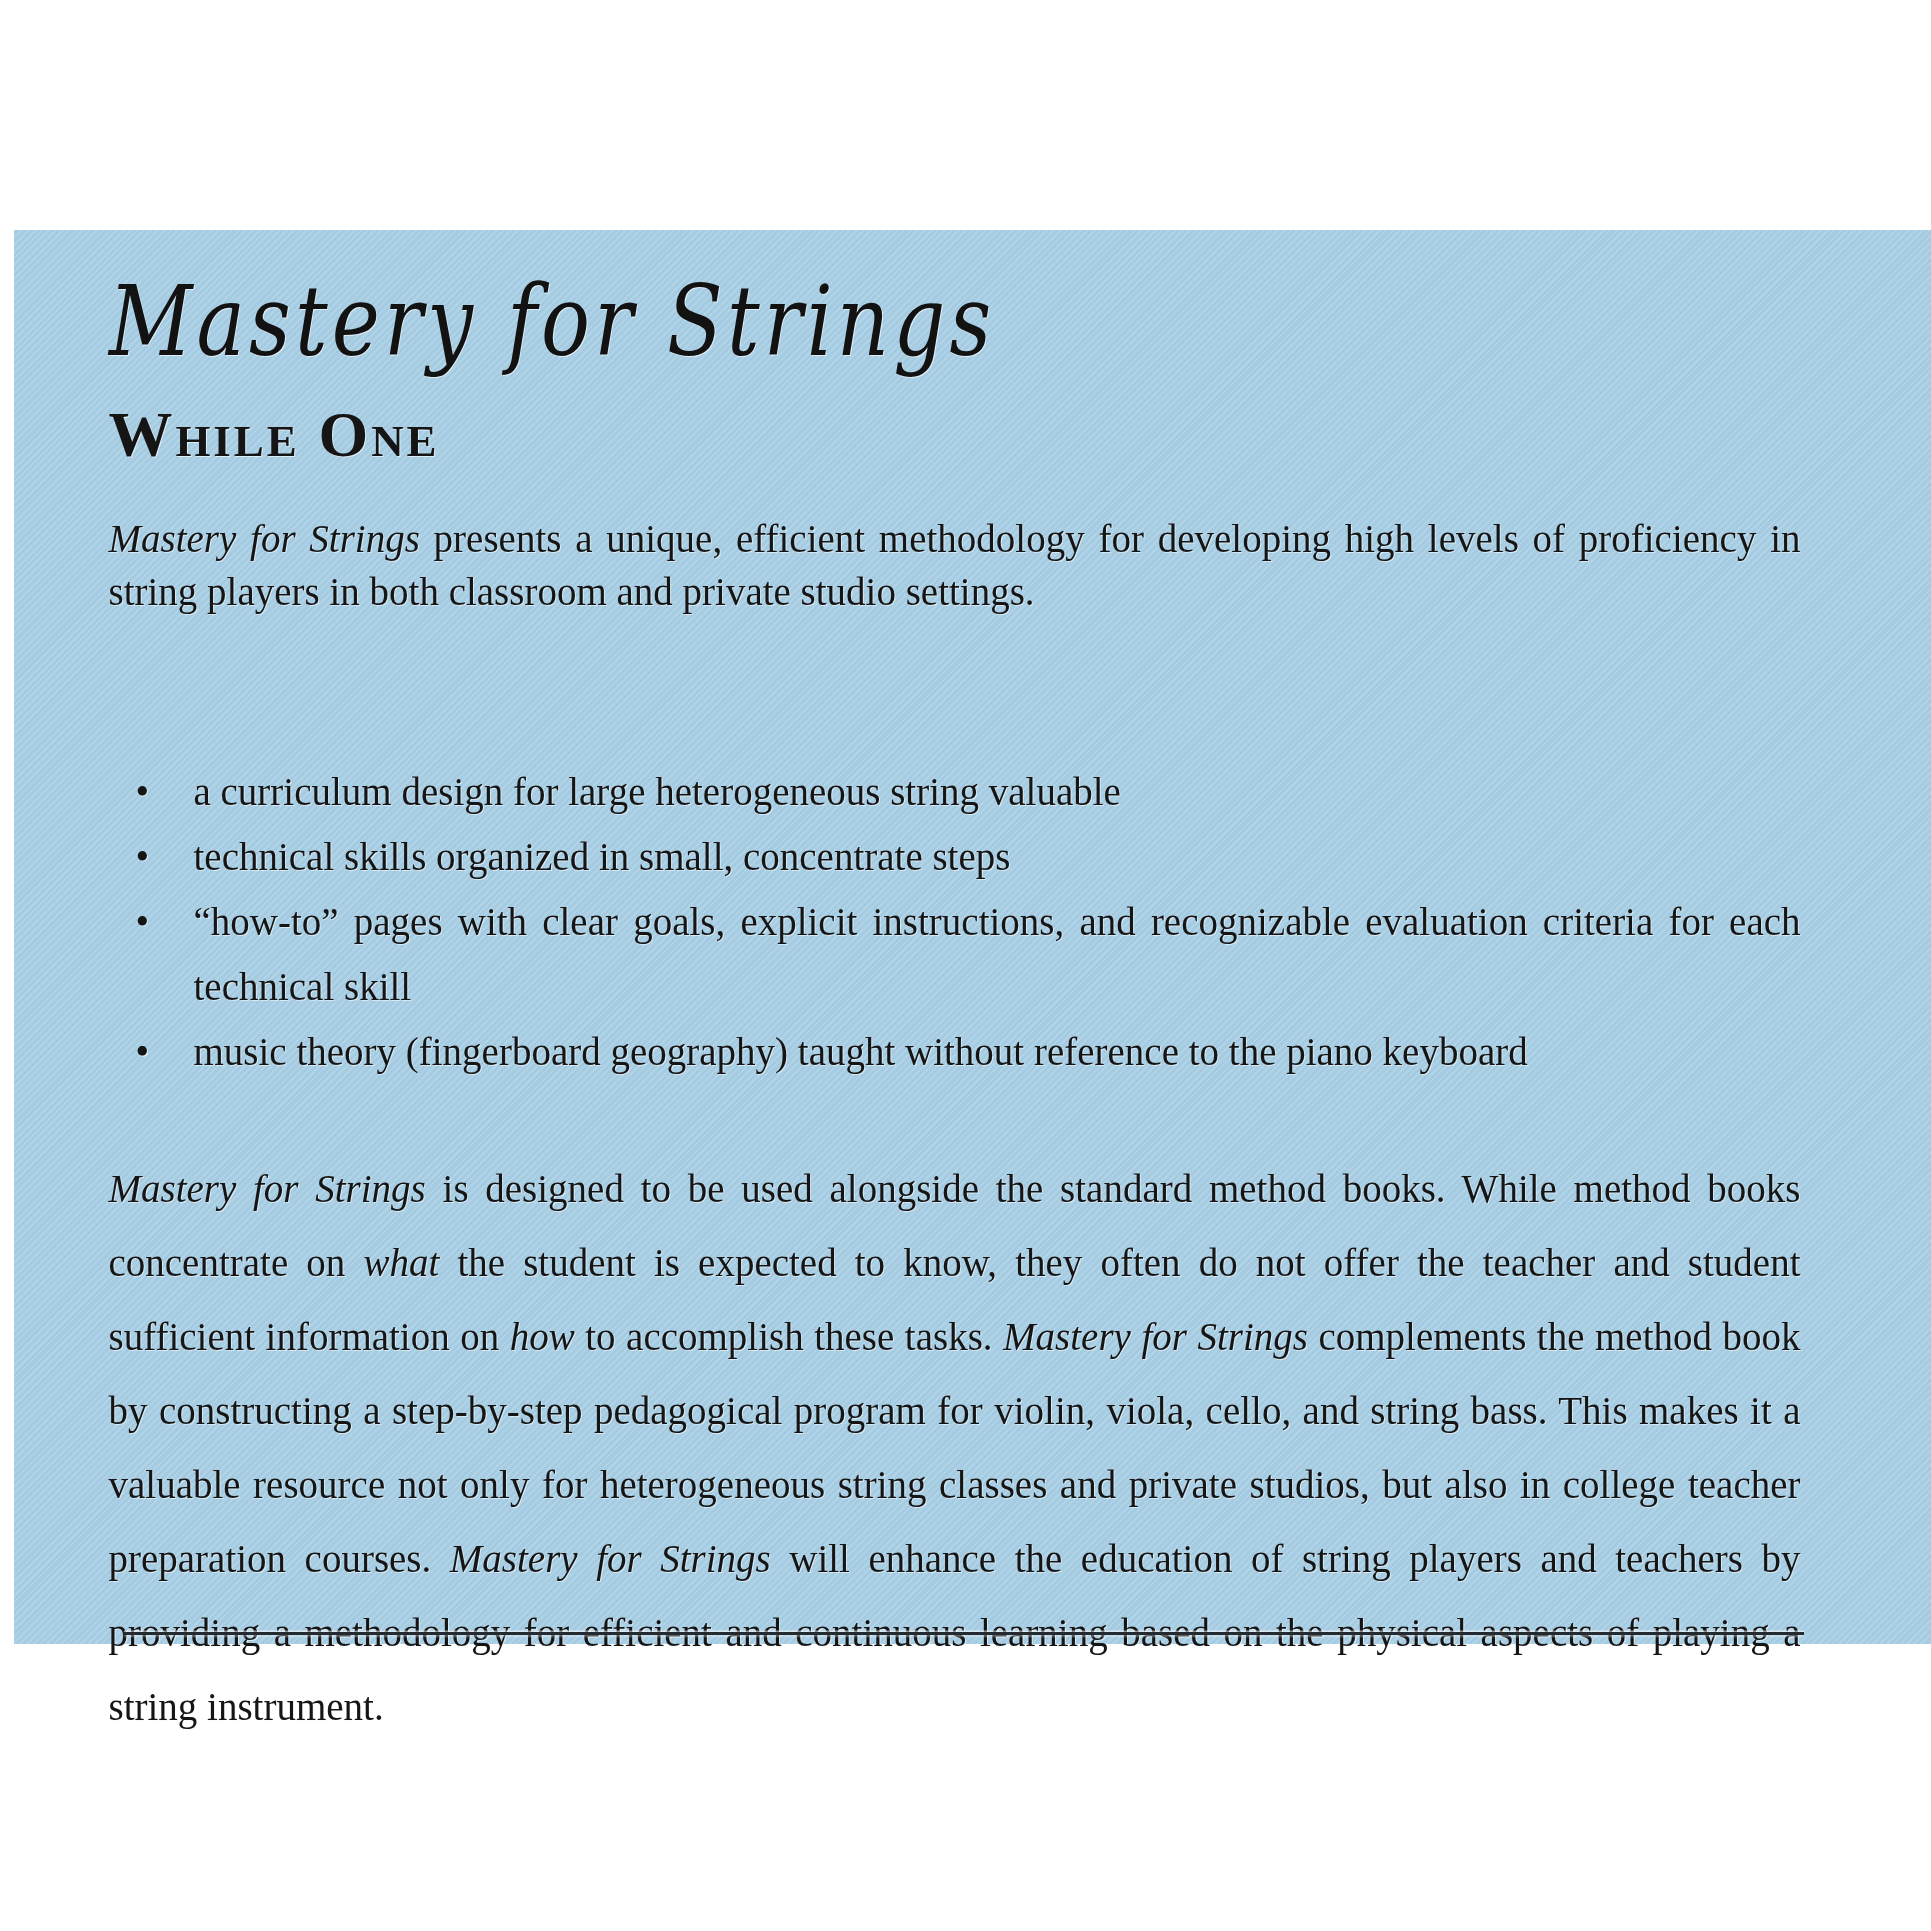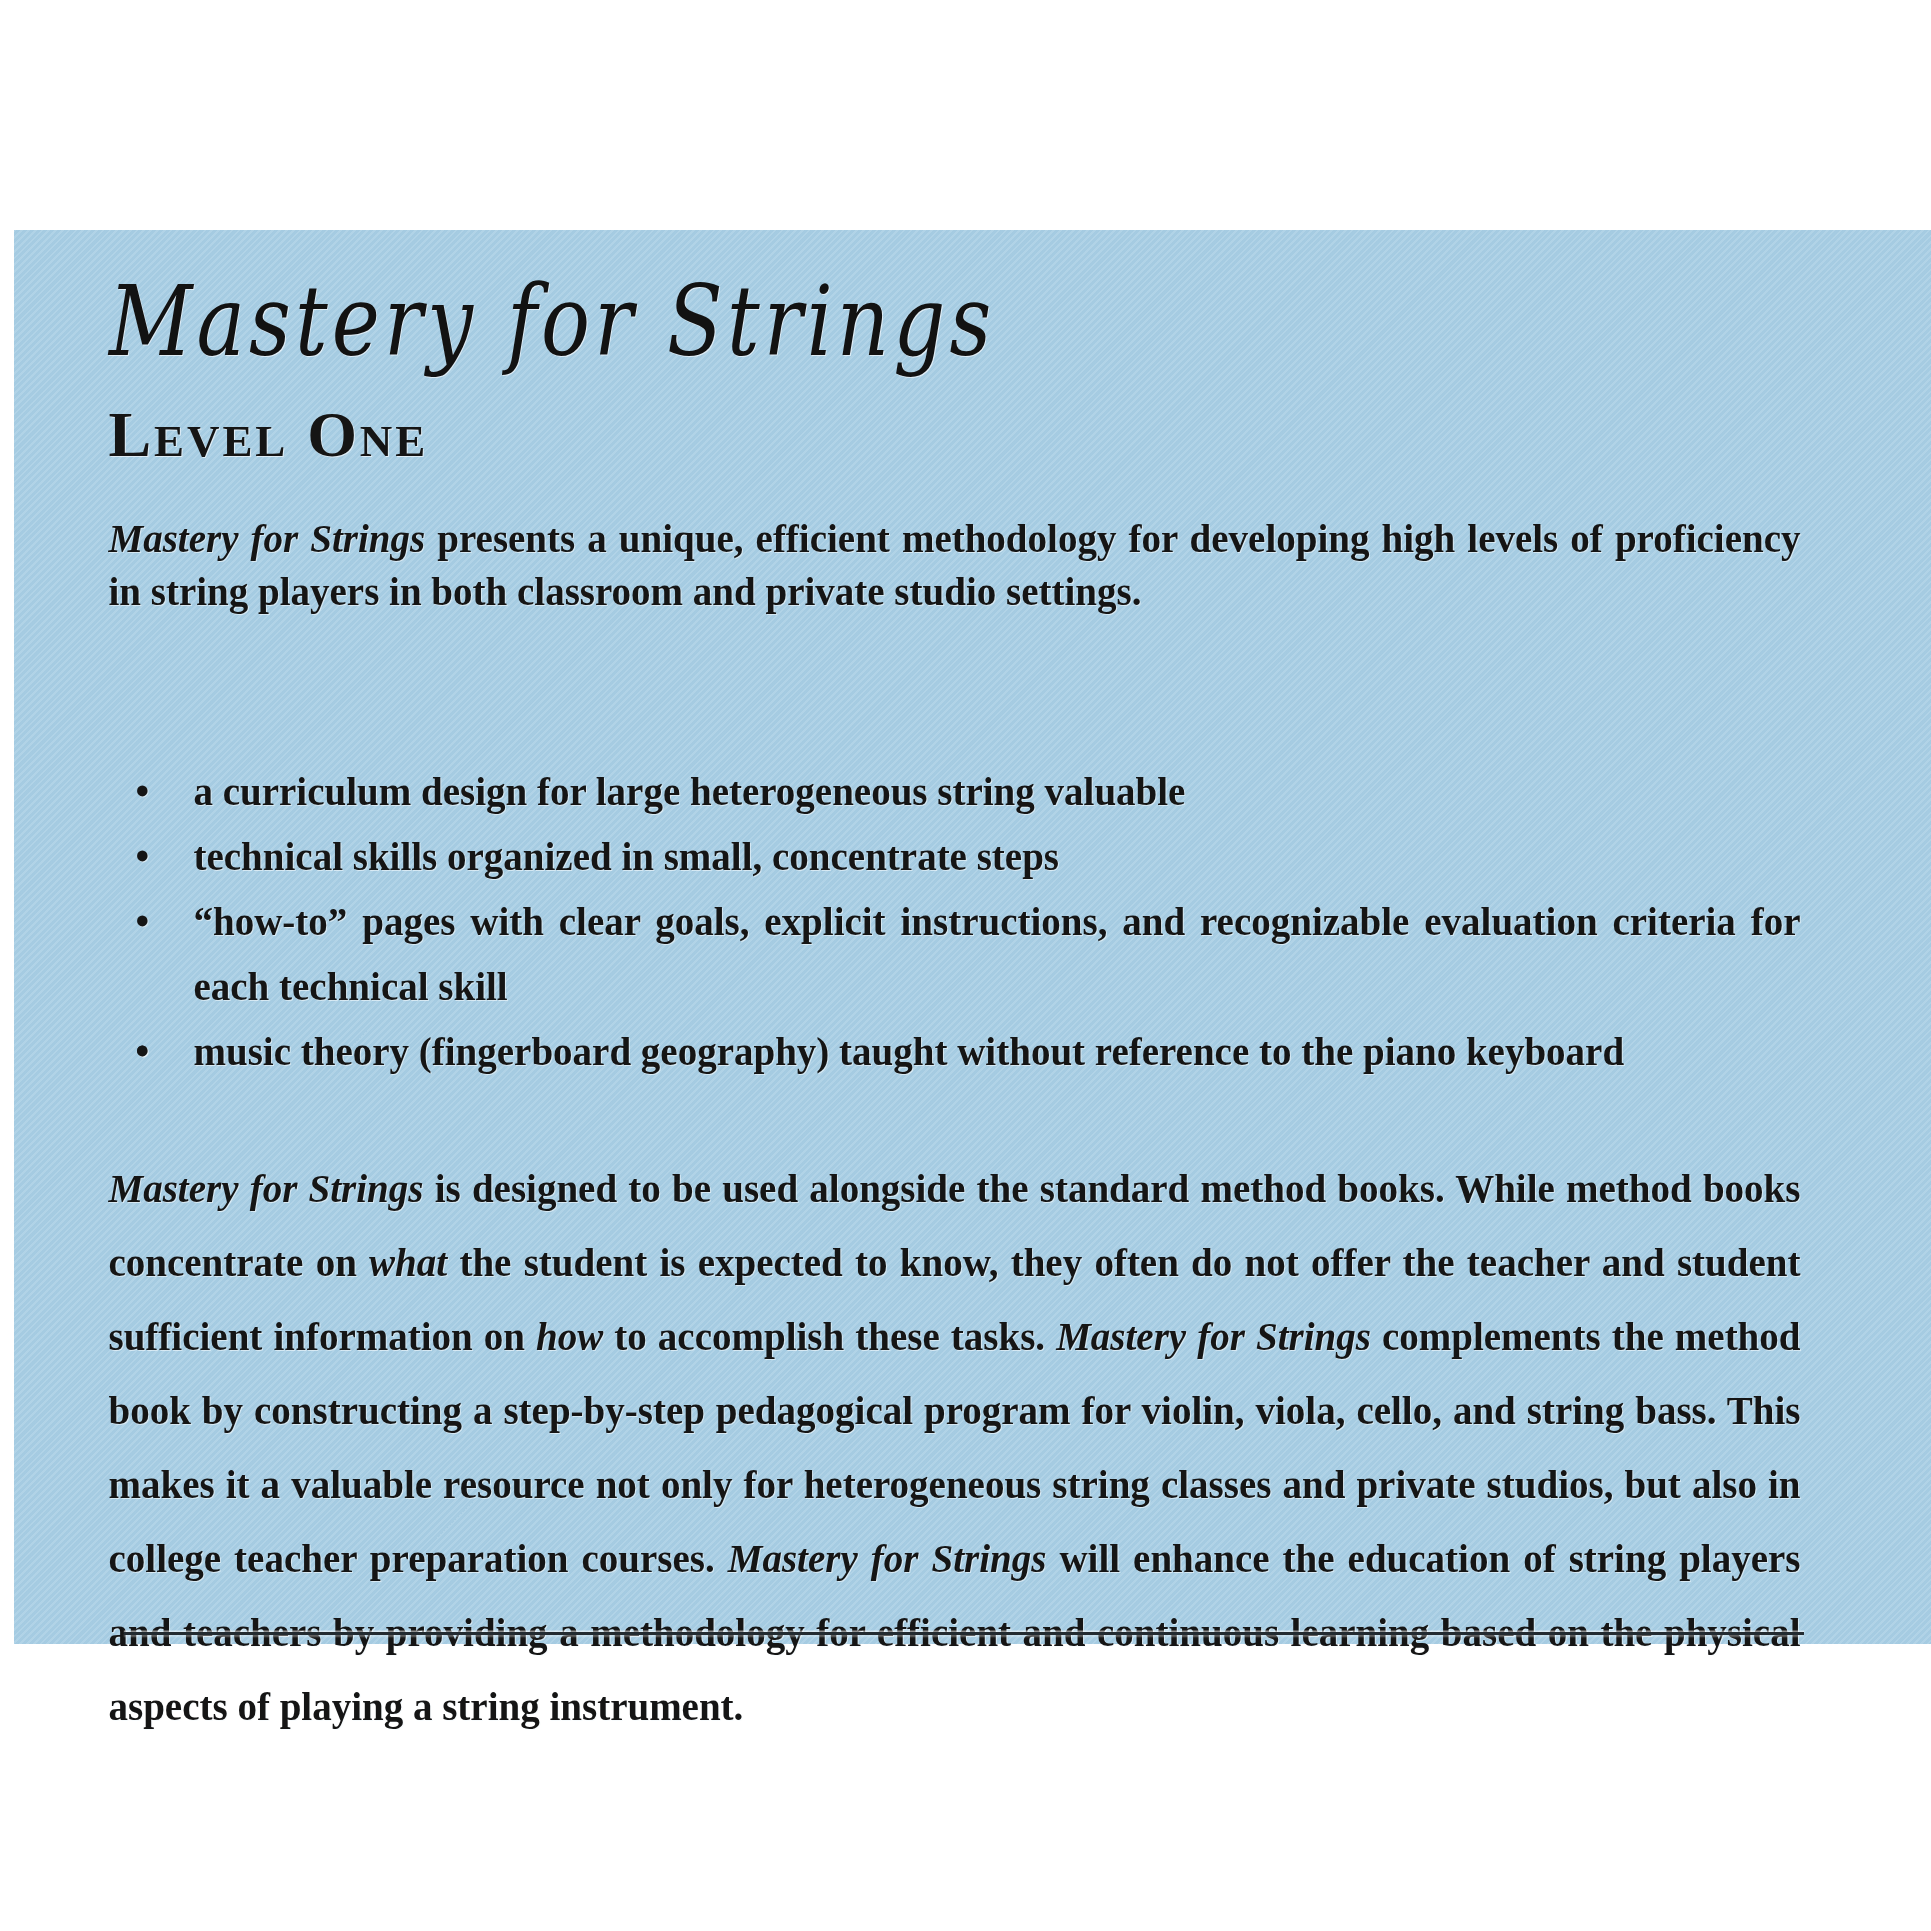--- a/index.html
+++ b/index.html
@@ -49,21 +49,21 @@
   .subtitle {
     top: 170px;
     font-weight: bold;
     font-variant: small-caps;
     font-size: 64px;
     line-height: 70px;
     letter-spacing: 2.9px;
     text-shadow: 1px 1px 0 rgba(245,250,253,0.7);
   }
   .body-text {
-    font-weight: bold;
+    font-weight: normal;
     font-size: 39px;
     text-align: justify;
     text-shadow: 1px 1px 0 rgba(244,250,253,0.6);
   }
   .intro        { top: 282px; line-height: 53px; }
   .cornerstones { top: 449px; line-height: 53px; }
   .bullet-list  { top: 529px; line-height: 65px; }
   .closing      { top: 922px; line-height: 74px; }
   .it { font-style: italic; }
   .bullet-item {
@@ -87,21 +87,21 @@
     box-shadow: 0 -1.9px 1px rgba(255,255,255,0.55), 0 1.9px 1.9px rgba(255,255,255,0.35);
   }
 </style>
 </head>
 <body>
 
 <div class="paper">
 
   <div class="block title">Mastery for Strings</div>
 
-  <div class="block subtitle">Level One</div>
+  <div class="block subtitle">While One</div>
 
   <div class="block body-text intro"><span class="it">Mastery for Strings</span><span> presents a unique, efficient methodology for developing high levels of proficiency in string players in both classroom and private studio settings.</span></div>
 
 
   <div class="block body-text bullet-list">
     <div class="bullet-item"><span class="bullet-dot">•</span><span>a curriculum design for large heterogeneous string valuable</span></div>
     <div class="bullet-item"><span class="bullet-dot">•</span><span>technical skills organized in small, concentrate steps</span></div>
     <div class="bullet-item"><span class="bullet-dot">•</span><span>“how-to” pages with clear goals, explicit instructions, and recognizable evaluation criteria for each technical skill</span></div>
     <div class="bullet-item"><span class="bullet-dot">•</span></div>
     <div class="bullet-item"><span class="bullet-dot">•</span><span>music theory (fingerboard geography) taught without reference to the piano keyboard</span></div>

